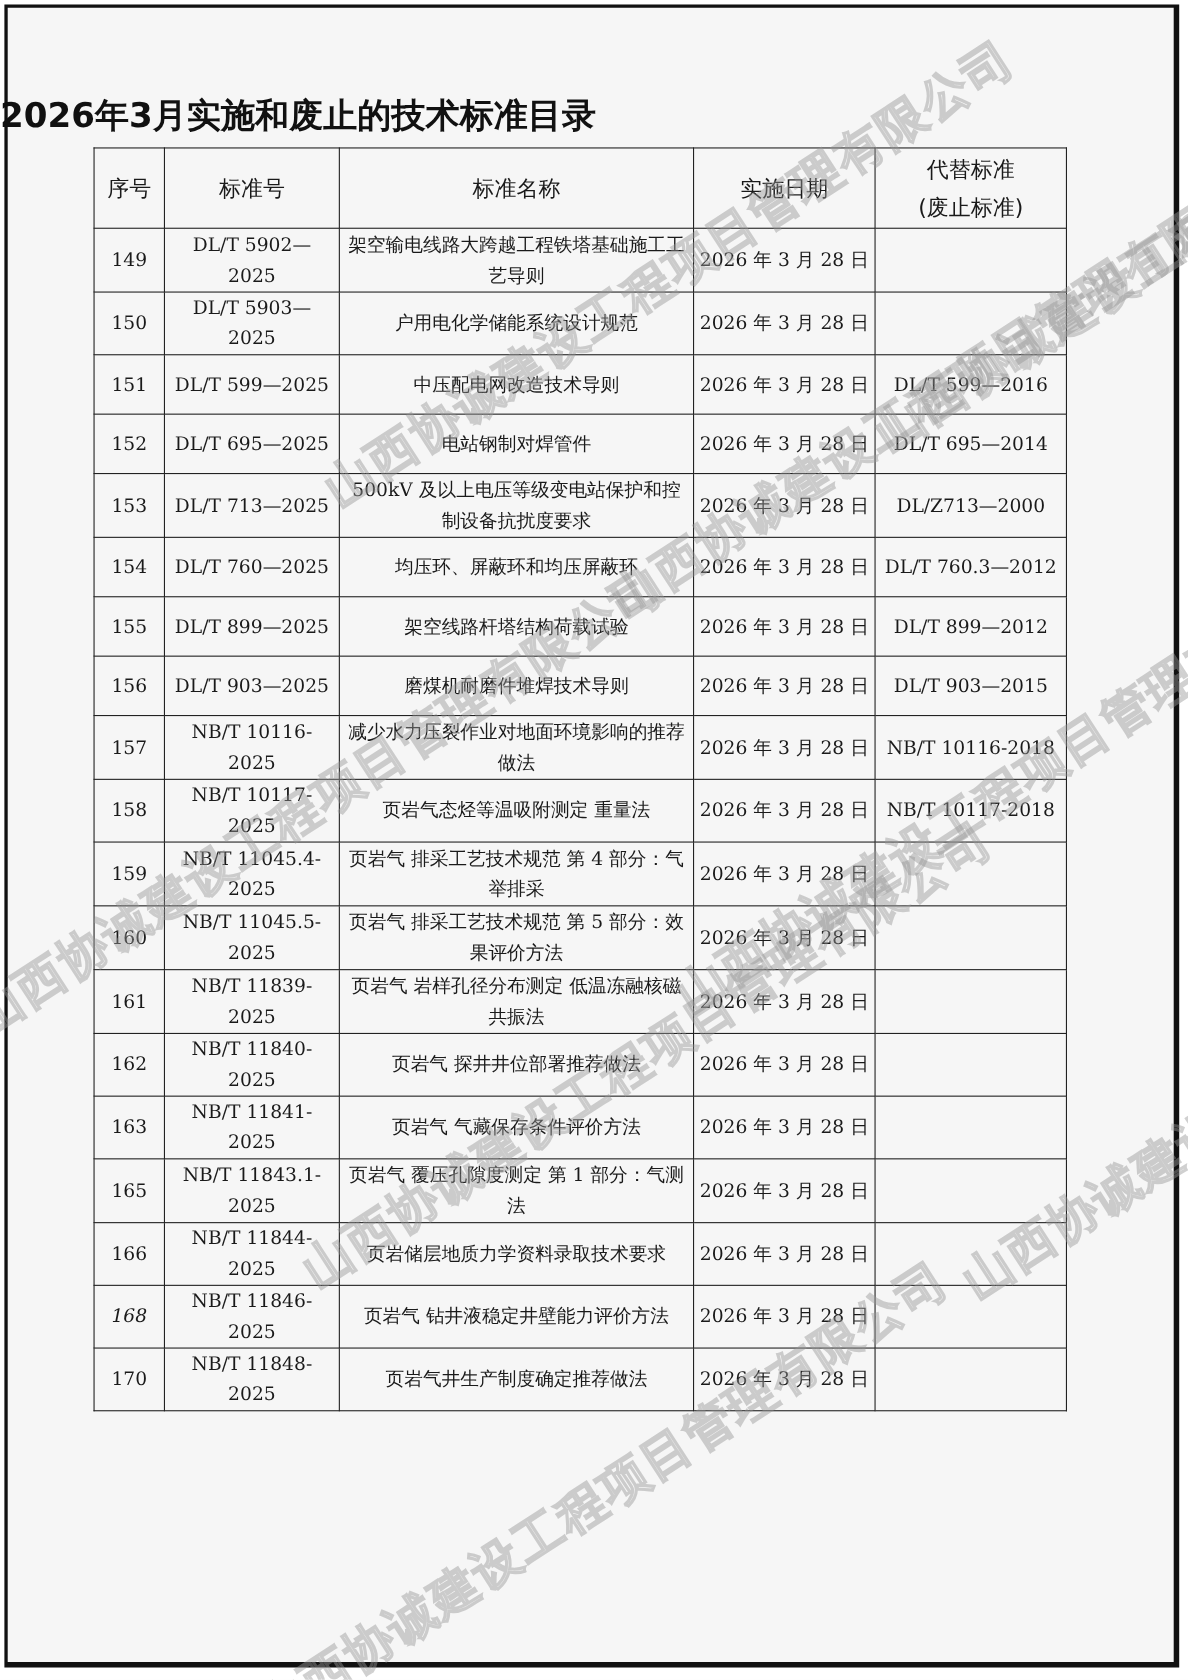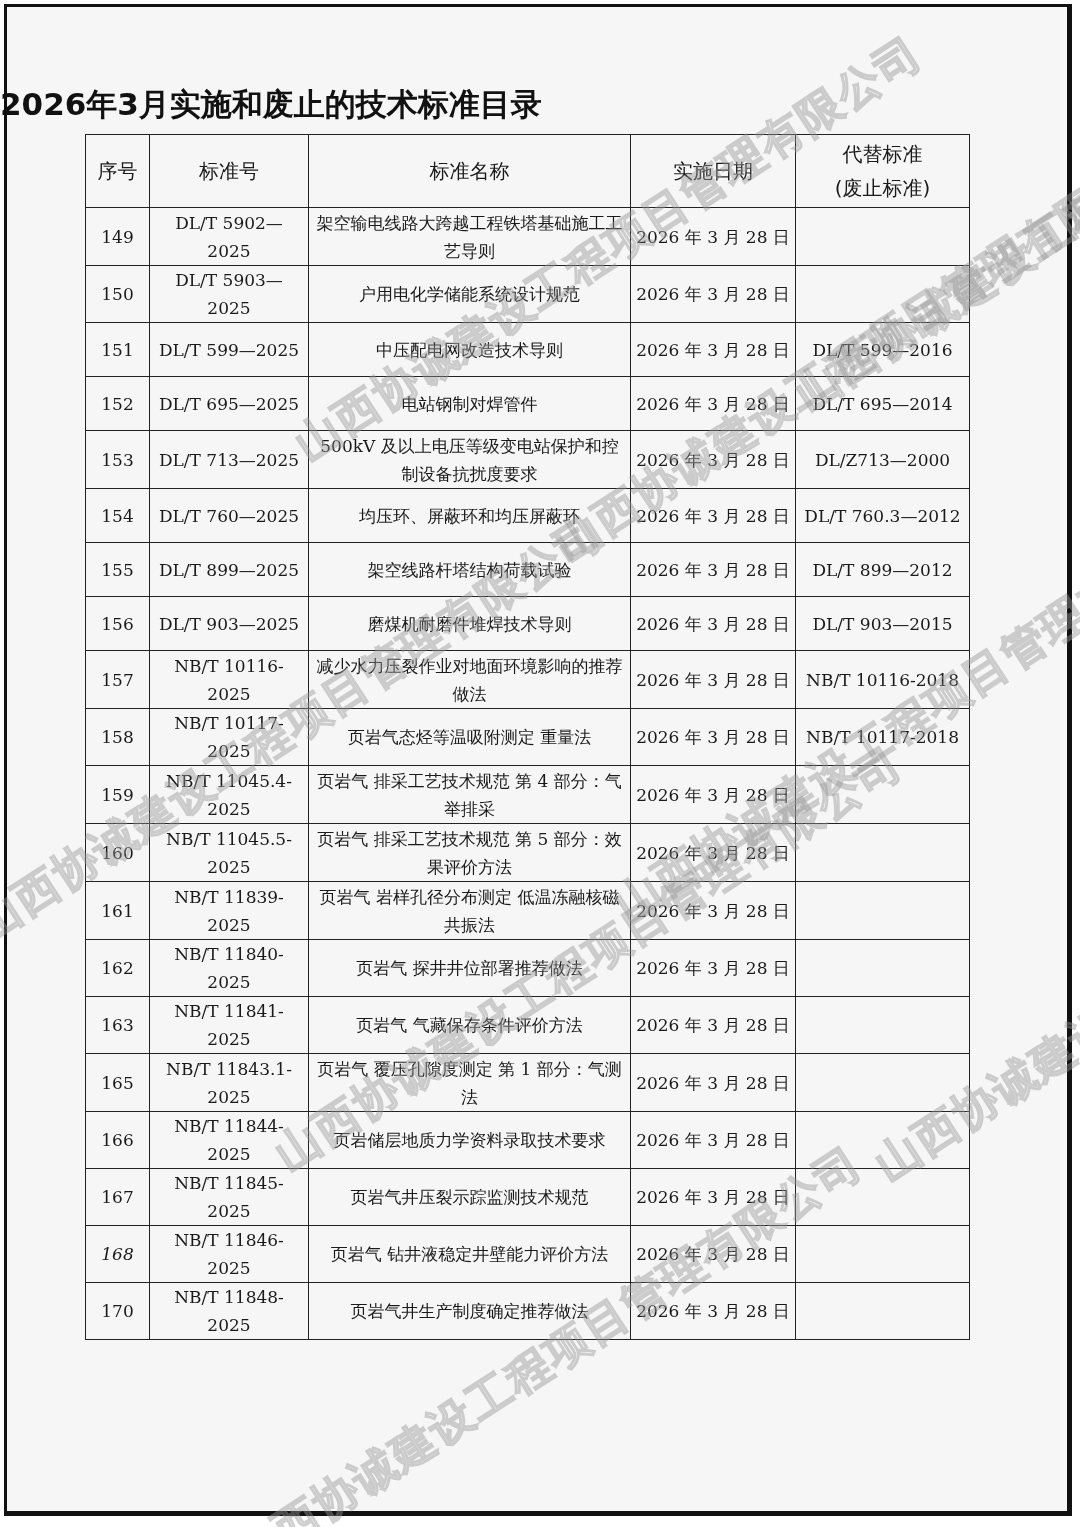--- a/index.html
+++ b/index.html
@@ -232,27 +232,20 @@
         <td style="height: 57px;"></td>
       </tr>
       <tr>
         <td style="height: 53px;">166</td>
         <td style="height: 53px;">NB/T 11844-2025</td>
         <td class="name-cell" style="height: 53px;">页岩储层地质力学资料录取技术要求</td>
         <td style="height: 53px;">2026 年 3 月 28 日</td>
         <td style="height: 53px;"></td>
       </tr>
       <tr>
-        <td style="height: 53px;">167</td>
-        <td style="height: 53px;">NB/T 11845-2025</td>
-        <td class="name-cell" style="height: 53px;">页岩气井压裂示踪监测技术规范</td>
-        <td style="height: 53px;">2026 年 3 月 28 日</td>
-        <td style="height: 53px;"></td>
-      </tr>
-      <tr>
         <td style="height: 53px; font-style: italic;">168</td>
         <td style="height: 53px;">NB/T 11846-2025</td>
         <td class="name-cell" style="height: 53px;">页岩气 钻井液稳定井壁能力评价方法</td>
         <td style="height: 53px;">2026 年 3 月 28 日</td>
         <td style="height: 53px;"></td>
       </tr>
       <tr>
         <td style="height: 53px;">170</td>
         <td style="height: 53px;">NB/T 11848-2025</td>
         <td class="name-cell" style="height: 53px;">页岩气井生产制度确定推荐做法</td>

